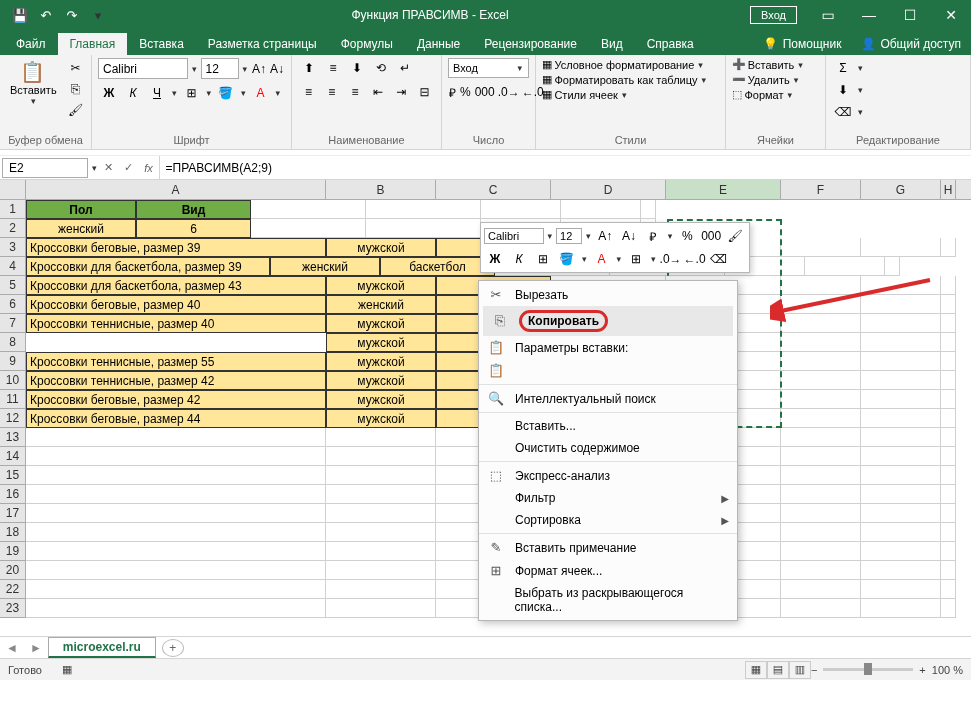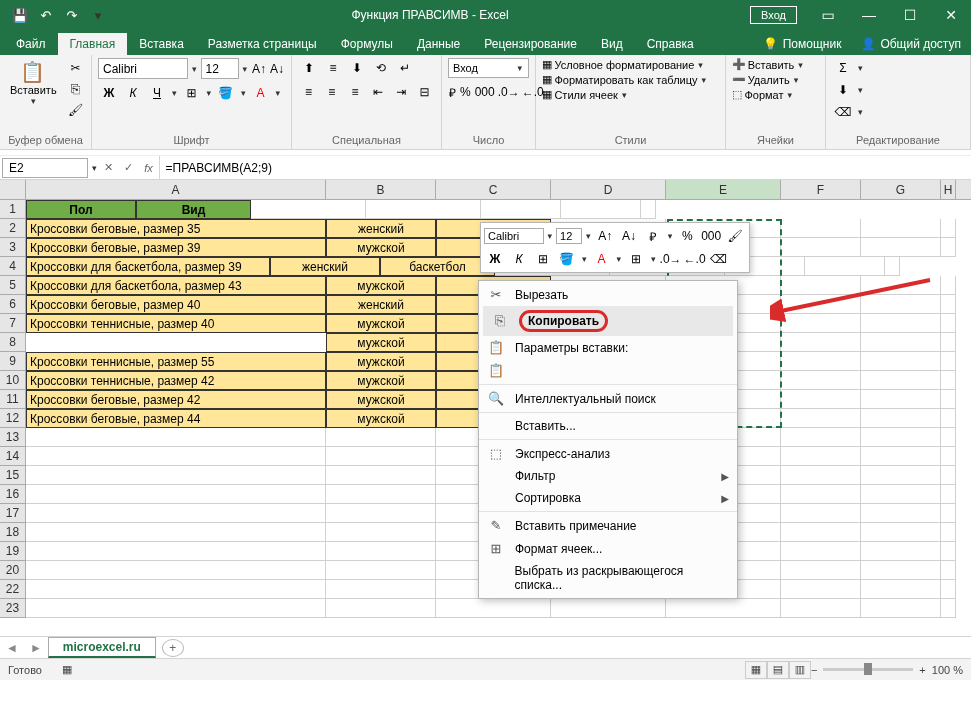--- a/index.html
+++ b/index.html
@@ -192,21 +192,21 @@
       </div>
       <div class="hstack">
         <span class="smallbtn">≡</span>
         <span class="smallbtn">≡</span>
         <span class="smallbtn">≡</span>
         <span class="smallbtn">⇤</span>
         <span class="smallbtn">⇥</span>
         <span class="smallbtn">⊟</span>
       </div>
     </div>
-    <div class="label">Специальная</div>
+    <div class="label">Наименование</div>
   </div>
 
   <div class="rgroup" style="width:94px">
     <div class="vstack" style="gap:4px">
       <div class="combo">
           <span>Вход</span>
           <span class="dd" style="margin-left:auto">▾</span>
         </div>
       <div class="hstack">
         <span class="smallbtn">₽</span>
@@ -309,21 +309,20 @@
         <div class="cell hdr" style="width: 110px;">Пол</div>
         <div class="cell hdr" style="width: 115px;">Вид</div>
         <div class="cell " style="width: 115px;"></div>
         <div class="cell " style="width: 115px;"></div>
         <div class="cell " style="width: 80px;"></div>
         <div class="cell " style="width: 80px;"></div>
         <div class="cell " style="width: 15px;"></div>
       </div>
       <div class="row">
         <div class="rh">2</div>
-        <div class="cell yel" style="width: 300px;">Кроссовки беговые, размер 35</div>
         <div class="cell yel ctr" style="width: 110px;">женский</div>
         <div class="cell yel ctr" style="width: 115px;">6</div>
         <div class="cell " style="width: 115px;"></div>
         <div class="cell " style="width: 115px;"></div>
         <div class="cell " style="width: 80px;"></div>
         <div class="cell " style="width: 80px;"></div>
         <div class="cell " style="width: 15px;"></div>
       </div>
       <div class="row">
         <div class="rh">3</div>
@@ -602,20 +601,24 @@
       </div>
       <div class="sep"></div>
       <div class="mi">
         <span class="mico">🔍</span>
         <span>Интеллектуальный поиск</span>
       </div>
       <div class="sep"></div>
       <div class="mi">
         <span class="mico"></span>
         <span>Вставить...</span>
+      </div>
+      <div class="mi">
+        <span class="mico"></span>
+        <span>Очистить содержимое</span>
       </div>
       <div class="sep"></div>
       <div class="mi">
         <span class="mico">⬚</span>
         <span>Экспресс-анализ</span>
       </div>
       <div class="mi">
         <span class="mico"></span>
         <span>Фильтр</span>
         <span class="arrow">▶</span>

